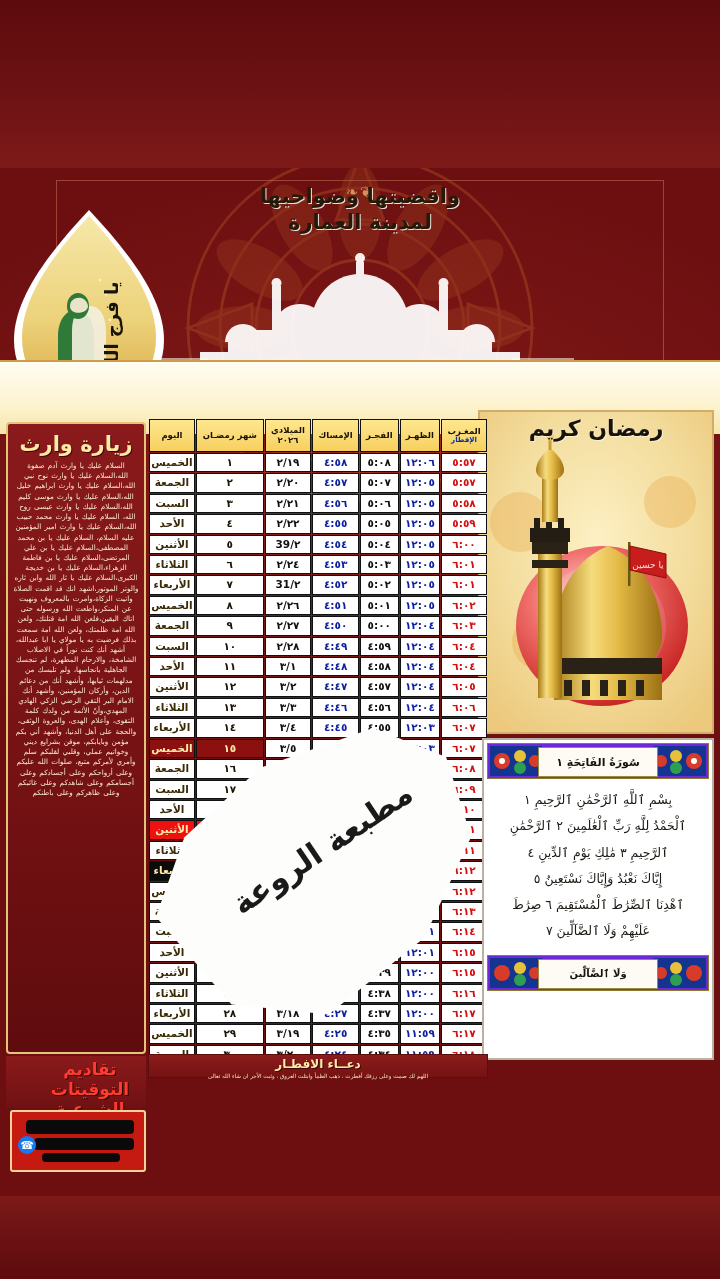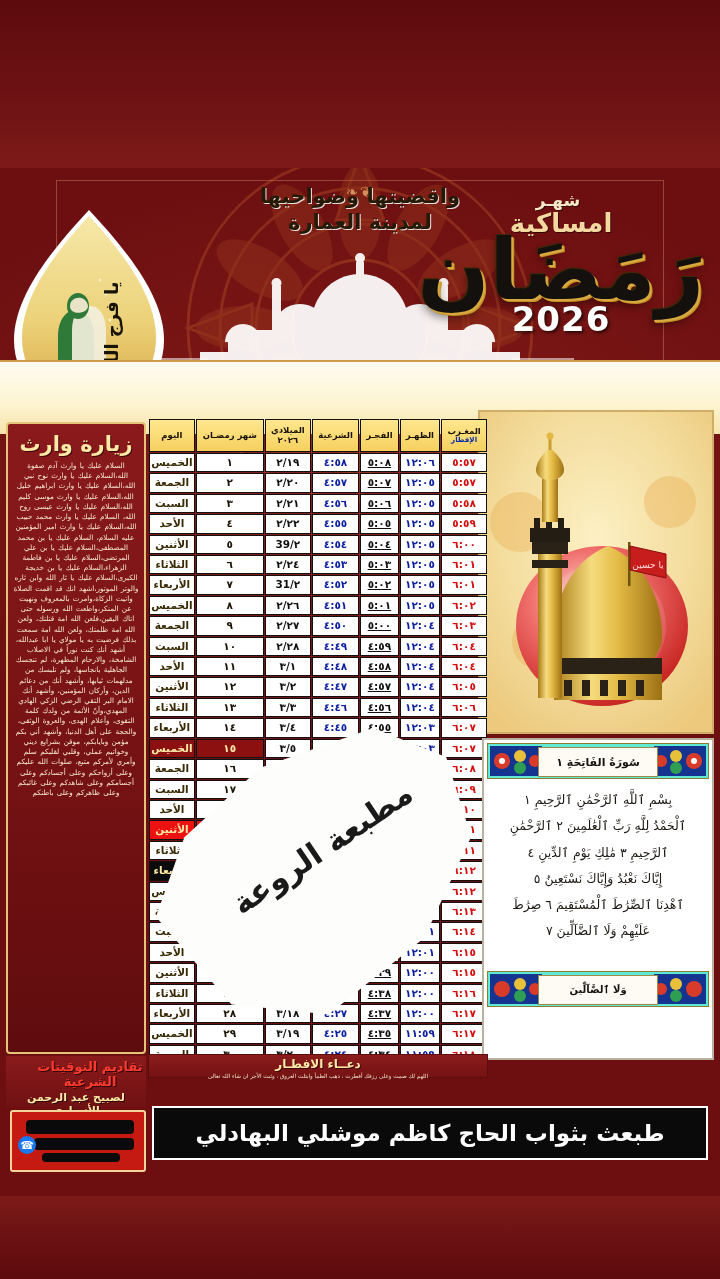--- a/index.html
+++ b/index.html
@@ -127,21 +127,21 @@
   }
   th.h-imsak{color:#cf1414;}
   th.h-iftar small{display:block;color:#0c2fa8;}
   table.pt td{
     border:1.4px solid #111;font-size:10.5px;font-weight:bold;
     text-align:center;padding:0;height:17.4px;line-height:17.4px;
     background:#ffffff;
   }
   td.c-mag{color:#d40d0d;background:#f1f0fb;}
   td.c-dhuhr{color:#0b1fa0;background:#ffffff;}
-  td.c-fajr{color:#101010;background:#ffffff;text-decoration:underline;}
+  td.c-fajr{color:#101010;background:#ffffff;}
   td.c-imsak{color:#0b1fa0;background:#ffffff;}
   td.c-greg{color:#101010;background:#ffffff;font-size:10px;}
   td.c-num{background:#e6c96b;color:#1b1405;font-size:10px;}
   td.c-day{background:#f4ecbe;color:#3a2a06;font-size:8.5px;}
   tr.hl-darkred td.c-num{background:#8d1010;color:#ffe9a6;}
   tr.hl-darkred td.c-day{background:#8d1010;color:#ffe9a6;}
   tr.hl-red td.c-num{background:#ee1111;color:#fff;}
   tr.hl-red td.c-day{background:#ee1111;color:#ffe9a6;}
   tr.hl-black td.c-num{background:#0b0b0b;color:#fff;}
   tr.hl-black td.c-day{background:#0b0b0b;color:#ffe9a6;}
@@ -164,21 +164,21 @@
     color:#1a1a1a;font-size:31px;font-weight:bold;letter-spacing:4px;
     white-space:nowrap;
   }
 
   
   .fatiha{
     position:absolute;right:6px;top:570px;width:232px;height:322px;
     background:#fff;border:2px solid #b9b2a0;box-sizing:border-box;padding:3px;
   }
   .f-band{
-    height:34px;background:#5eead4;position:relative;overflow:hidden;
+    height:34px;background:#6d28d9;position:relative;overflow:hidden;
     border:1px solid #8d7a33;
     padding-left:38px;
   }
   .f-band .plate{
     position:absolute;left:50%;top:3px;transform:translateX(-50%);
     width:118px;height:28px;background:#fdfbf3;border:1px solid #9b8a4a;
     display:flex;align-items:center;justify-content:center;
     color:#171310;font-size:11px;font-weight:bold;
   }
   .f-band .flower{position:absolute;top:2px;width:52px;height:30px;}
@@ -196,21 +196,21 @@
   }
   .dua-title{font-size:12px;font-weight:bold;text-shadow:1px 1px 0 #3a0608;}
   .dua-body{font-size:5.6px;line-height:1.5;color:#f6e0c4;padding:1px 4px;}
 
   
   .credit{
     position:absolute;left:6px;top:888px;width:140px;height:52px;
     background:linear-gradient(180deg,#8a1a1b 0%,#6f1113 100%);
     text-align:center;padding-top:3px;box-sizing:border-box;
   }
-  .credit .l1{color:#ff3b2f;font-size:13px;font-weight:bold;
+  .credit .l1{color:#ff3b2f;font-size:17px;font-weight:bold;
     text-shadow:1px 1px 0 #2e0406;padding-left:28px;}
   .credit .l2{color:#ffe9a6;font-size:11px;font-weight:bold;margin-top:2px;
     text-shadow:1px 1px 0 #2e0406;}
 
   
   .phonebox{
     position:absolute;left:10px;top:942px;width:132px;height:58px;
     background:#c41a12;border:2px solid #f0d49a;border-radius:3px;
     overflow:hidden;
   }
@@ -341,26 +341,20 @@
           <circle cx="92" cy="84" r="1.6"></circle>
             <circle cx="100" cy="96" r="1.2"></circle>
           <circle cx="86" cy="70" r="1.3"></circle>
             <circle cx="104" cy="78" r="1.1"></circle>
           <circle cx="96" cy="110" r="1.4"></circle>
         </g>
       </g>
       <text x="104" y="118" fill="#171307" font-size="18" font-weight="bold" text-anchor="middle" transform="rotate(-90 104 118)">يا فرج الله</text>
     </svg>
 
-    <div class="titleblock">
-      <div class="t-shahr">شهـر</div>
-      <div class="t-imsakiya">امساكية</div>
-      <div class="t-ramadan">رَمَضَان</div>
-      <div class="t-year">2026</div>
-    </div>
 
     <div class="cityband"></div>
     <div class="cityname">
       <div>واقضيتها وضواحيها</div>
       <div>لمدينة العمارة</div>
     </div>
 
     <div class="shrinecard">
       <svg viewBox="0 0 232 320" width="232" height="320">
         <defs>
@@ -415,38 +409,39 @@
         <rect x="62" y="60" width="16" height="50" fill="url(#gold)"></rect>
         <path d="M70 36 C80 44 84 52 84 58 C84 64 78 68 70 68 C62 68 56 64 56 58 C56 52 60 44 70 36 Z" fill="url(#gold)"></path>
         <rect x="68.5" y="26" width="3" height="12" fill="#c8a02c"></rect>
         <circle cx="70" cy="24" r="3.5" fill="#e3b944"></circle>
 
         <rect x="148" y="130" width="2.5" height="44" fill="#6b5410"></rect>
         <path d="M150 134 L186 142 L186 166 L150 158 Z" fill="#c71d1d"></path>
         <path d="M150 134 L186 142 L186 166 L150 158 Z" fill="none" stroke="#8a0f0f" stroke-width="1"></path>
         <text x="168" y="156" fill="#ffd9d9" font-size="9" text-anchor="middle">يا حسين</text>
       </svg>
+      <div class="shrine-calig">رمضان كريم</div>
     </div>
 
     <div class="ziyarat">
       <div class="zi-title">زيارة وارث</div>
       <div class="zi-body">السلام عليك يا وارث آدم صفوة الله،السلام عليك يا وارث نوح نبي الله،السلام عليك يا وارث ابراهيم خليل الله،السلام عليك يا وارث موسى كليم الله،السلام عليك يا وارث عيسى روح الله، السلام عليك يا وارث محمد حبيب الله،السلام عليك يا وارث امير المؤمنين عليه السلام، السلام عليك يا بن محمد المصطفى،السلام عليك يا بن علي المرتضى،السلام عليك يا بن فاطمة الزهراء،السلام عليك يا بن خديجة الكبرى،السلام عليك يا ثار الله وابن ثاره والوتر الموتور،اشهد انك قد اقمت الصلاة واتيت الزكاة،وامرت بالمعروف ونهيت عن المنكر،واطعت الله ورسوله حتى اتاك اليقين،فلعن الله امة قتلتك، ولعن الله امة ظلمتك، ولعن الله امة سمعت بذلك فرضيت به يا مولاي يا ابا عبدالله، أشهد أنك كنت نوراً في الاصلاب الشامخة، والارحام المطهرة، لم تنجسك الجاهلية بانجاسها، ولم تلبسك من مدلهمات ثيابها، وأشهد أنك من دعائم الدين، وأركان المؤمنين، وأشهد أنك الامام البر التقي الرضي الزكي الهادي المهدي،وأنّ الأئمة من ولدك كلمة التقوى، وأعلام الهدى، والعروة الوثقى، والحجة على أهل الدنيا، وأشهد أني بكم مؤمن وبايابكم، موقن بشرايع ديني وخواتيم عملي، وقلبي لقلبكم سلم وأمري لأمركم متبع، صلوات الله عليكم وعلى أرواحكم وعلى أجسادكم وعلى أجسامكم وعلى شاهدكم وعلى غائبكم وعلى ظاهركم وعلى باطنكم</div>
     </div>
 
     <div class="tablewrap">
       <table class="pt">
         <thead>
           <tr>
             <th class="h-iftar">
               <span>المغـرب</span>
               <small>الإفطار</small>
             </th>
             <th>الظهـر</th>
             <th>الفجـر</th>
-            <th class="h-imsak">الشرعية</th>
+            <th class="h-imsak">الإمساك</th>
             <th>
               <span>الميلادي</span><br>
               <span>٢٠٢٦</span>
             </th>
             <th>شهر رمضـان</th>
             <th>اليوم</th>
           </tr>
         </thead>
         <tbody>
             <tr class="">
@@ -753,21 +748,21 @@
         <div class="plate">سُورَةُ الفَاتِحَةِ ١</div>
       </div>
       <div class="f-text">
           <div>بِسْمِ ٱللَّهِ ٱلرَّحْمَٰنِ ٱلرَّحِيمِ ١</div>
           <div>ٱلْحَمْدُ لِلَّهِ رَبِّ ٱلْعَٰلَمِينَ ٢  ٱلرَّحْمَٰنِ</div>
           <div>ٱلرَّحِيمِ ٣  مَٰلِكِ يَوْمِ ٱلدِّينِ ٤</div>
           <div>إِيَّاكَ نَعْبُدُ وَإِيَّاكَ نَسْتَعِينُ ٥</div>
           <div>ٱهْدِنَا ٱلصِّرَٰطَ ٱلْمُسْتَقِيمَ ٦  صِرَٰطَ</div>
           <div>عَلَيْهِمْ وَلَا ٱلضَّآلِّينَ ٧</div>
         </div>
-      <div class="f-band" style="margin-top:18px">
+      <div class="f-band" style="margin-top:2px">
         <svg class="flower" style="left:2px" viewBox="0 0 52 30">
           <rect width="52" height="30" fill="#15348f"></rect>
           <g>
               <circle cx="12" cy="15" r="8" fill="#d93b2b"></circle>
               <circle cx="30" cy="10" r="6" fill="#e8c13a"></circle>
              <circle cx="30" cy="22" r="6" fill="#2e9e52"></circle>
               <circle cx="45" cy="15" r="6" fill="#d93b2b"></circle>
             </g>
         </svg>
         <svg class="flower" style="right:2px" viewBox="0 0 52 30">
@@ -793,20 +788,17 @@
       <div class="l2">لصبيح عبد الرحمن الأنصاري</div>
     </div>
 
     <div class="phonebox">
       <div class="redact r1"></div>
       <div class="redact r2"></div>
       <div class="redact r3"></div>
       <div class="phone-ic">☎</div>
     </div>
 
-    <div class="footer">
-      <span>طبعث بثواب الحاج كاظم موشلي البهادلي</span>
-    </div>
 
   </div>
 
   <div class="bottomband"></div>
 </div>
 
 </body></html>

